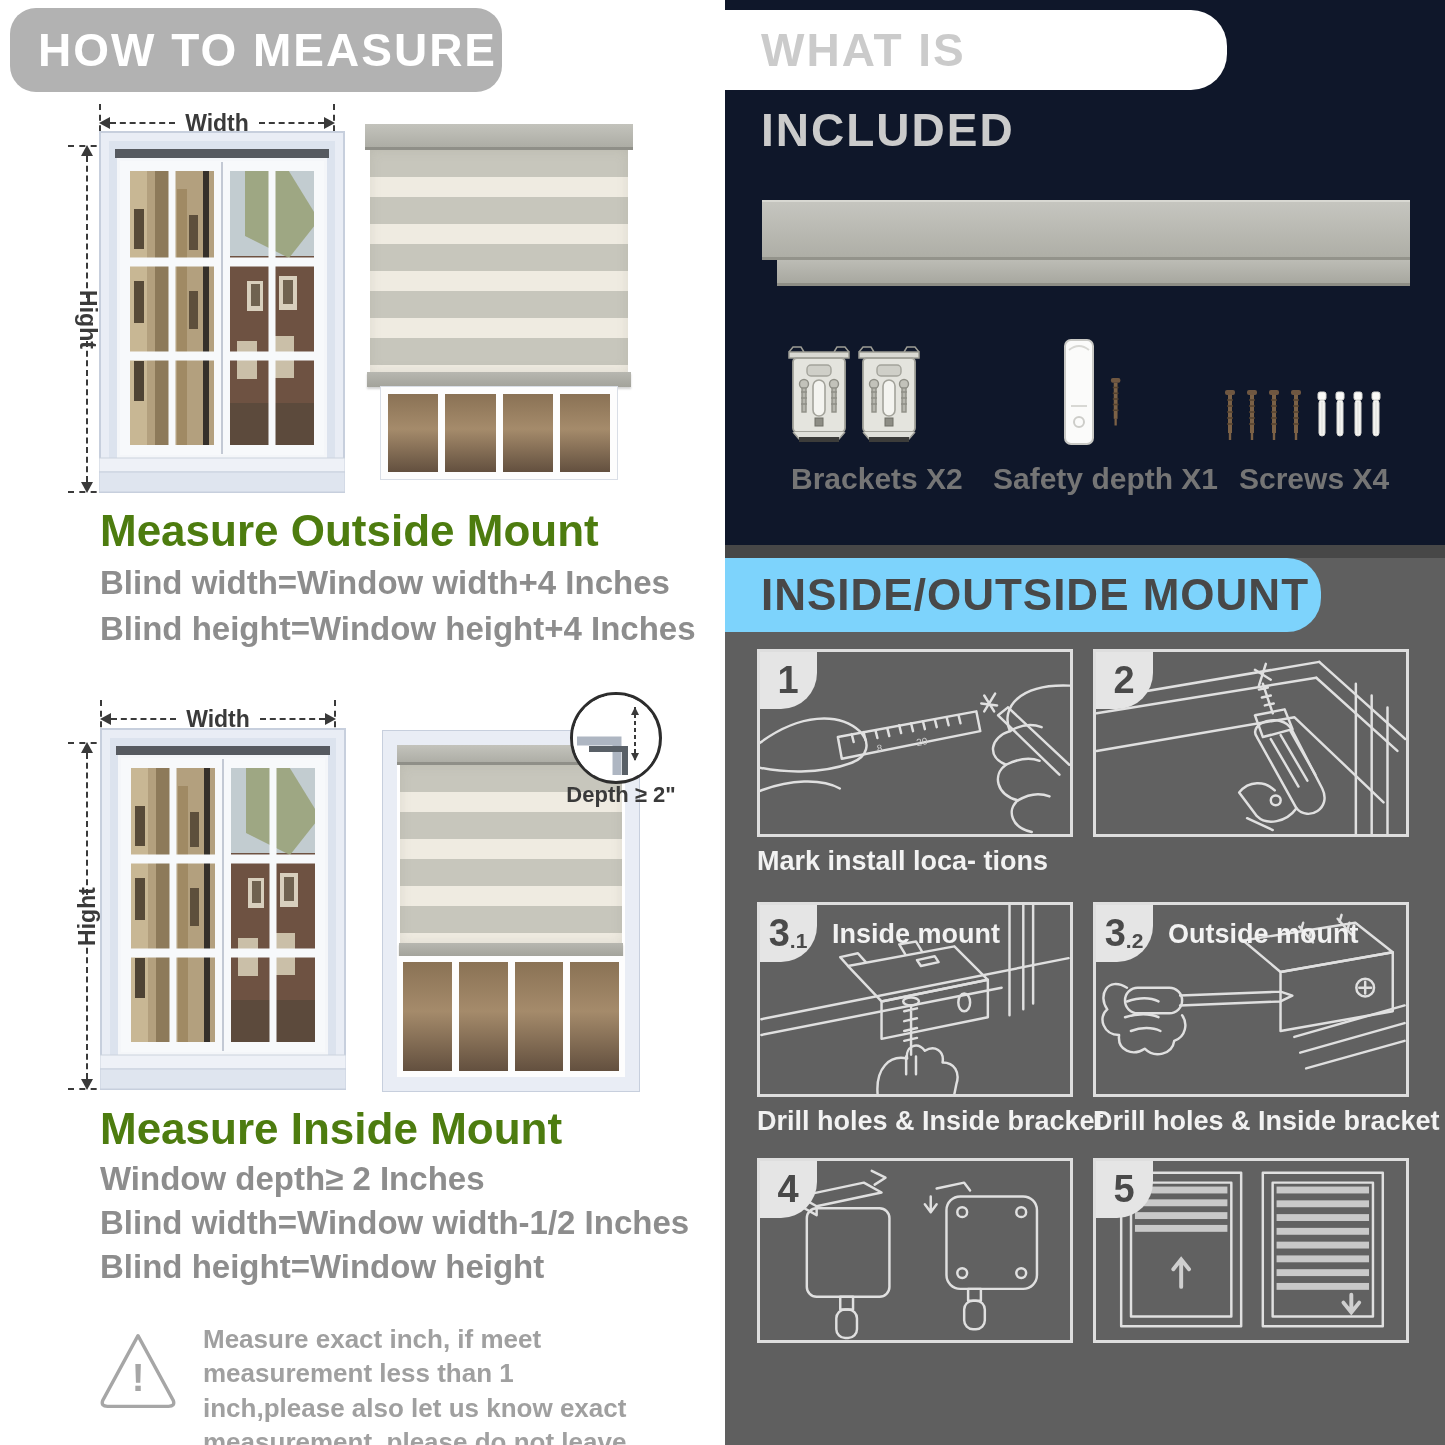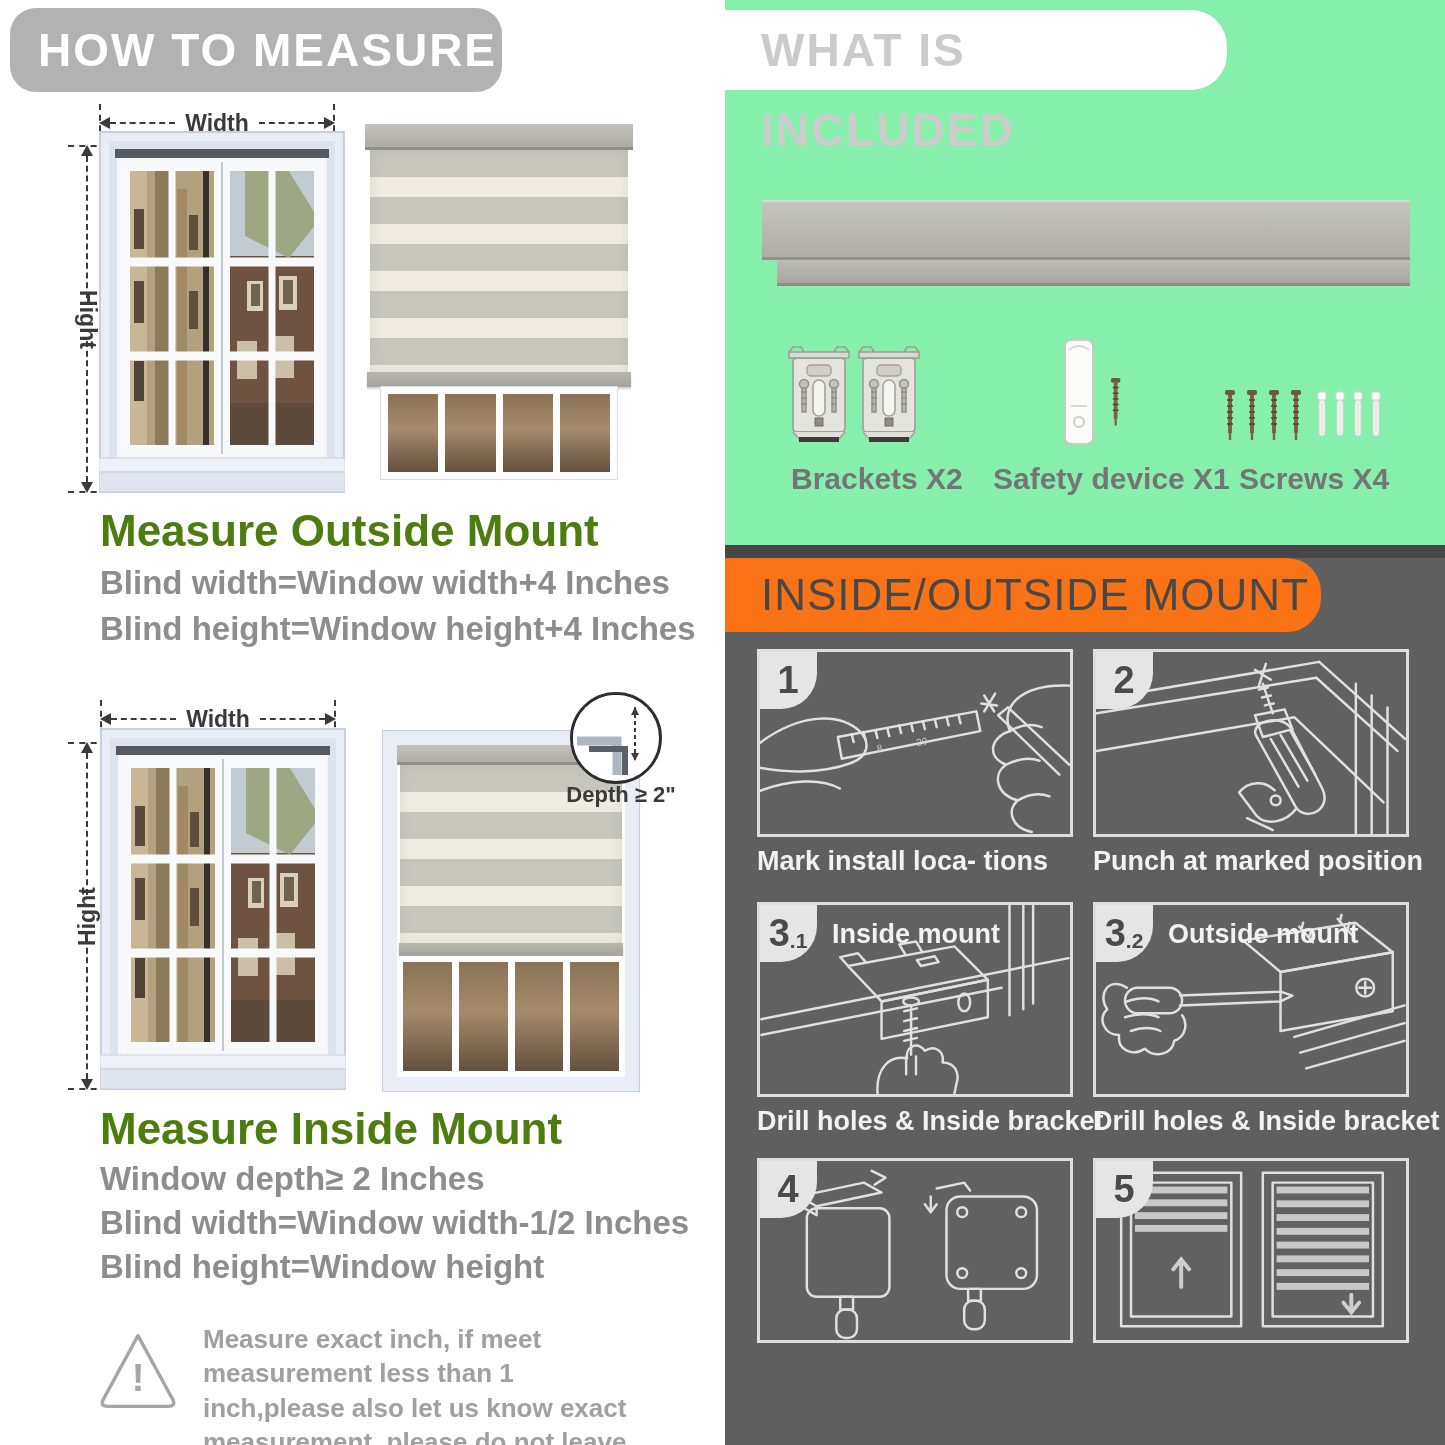--- a/index.html
+++ b/index.html
@@ -62,37 +62,37 @@
 
   .h-measure-title{position:absolute;font-size:44px;font-weight:bold;color:#4d7c0f;}
   .h-measure-line{position:absolute;font-size:33px;font-weight:bold;color:#8d8d8d;}
 
   .warn-wrap{position:absolute;left:95px;top:1322px;display:flex;}
   .warn-icon{width:86px;height:86px;flex:0 0 auto;margin-top:6px;}
   .warn-text{margin-left:22px;width:440px;font-size:26px;font-weight:bold;color:#a0a0a0;
              line-height:1.32;}
 
   
-  .right-top{position:absolute;left:725px;top:0;width:720px;height:545px;background:#86efac;}
+  .right-top{position:absolute;left:725px;top:0;width:720px;height:545px;background:#0f172a;}
   .hdr-right{position:absolute;left:0;top:10px;width:502px;height:80px;background:#ffffff;
              border-radius:0 36px 36px 0;color:#cbcbcb;font-weight:bold;font-size:46px;
              line-height:80px;padding-left:36px;letter-spacing:2px;box-sizing:border-box;}
   .product-title{position:absolute;left:0;top:138px;width:720px;text-align:center;
                  font-size:36px;font-weight:bold;color:#6a6a6a;}
   .rail-main{position:absolute;left:37px;top:200px;width:648px;height:60px;
              background:linear-gradient(180deg,#c6c6c0,#adada5);box-shadow:inset 0 2px 0 #d8d8d2, inset 0 -3px 0 #93938b;}
   .rail-lip{position:absolute;left:52px;top:260px;width:633px;height:26px;
             background:linear-gradient(180deg,#bcbcb5,#a5a59d);box-shadow:inset 0 -3px 0 #8d8d85;}
   .item-art{position:absolute;}
   .item-lbl{position:absolute;top:462px;font-size:30px;font-weight:bold;color:#757575;white-space:nowrap;}
 
   .dark-sec{position:absolute;left:725px;top:545px;width:720px;height:900px;background:#5f5f5f;}
   .dark-strip{position:absolute;left:0;top:0;width:720px;height:13px;background:#474747;}
-  .hdr-mount{position:absolute;left:0;top:13px;width:596px;height:74px;background:#f97316;
-             border-radius:0 34px 34px 0;color:#484848;font-weight:normal;font-size:44px;
+  .hdr-mount{position:absolute;left:0;top:13px;width:596px;height:74px;background:#7dd3fc;
+             border-radius:0 34px 34px 0;color:#484848;font-weight:bold;font-size:44px;
              line-height:74px;padding-left:36px;letter-spacing:1px;box-sizing:border-box;}
 
   .step{position:absolute;width:316px;}
   .step-frame{position:relative;width:316px;border:3px solid #dedede;box-sizing:border-box;
               background:#616161;overflow:hidden;}
   .step-frame svg{display:block;width:100%;height:100%;}
   .badge{position:absolute;left:-1px;top:-1px;width:58px;height:58px;background:#e5e5e5;
          border-radius:0 0 62% 0;color:#4a4a4a;display:flex;align-items:center;justify-content:center;
          font-weight:bold;}
   .b-main{font-size:38px;line-height:1;}
@@ -322,21 +322,21 @@
       <use href="#screwArt" x="22" y="2" width="14" height="52"></use>
       <use href="#screwArt" x="44" y="2" width="14" height="52"></use>
       <use href="#screwArt" x="66" y="2" width="14" height="52"></use>
       <use href="#anchorArt" x="92" y="2" width="14" height="52"></use>
       <use href="#anchorArt" x="110" y="2" width="14" height="52"></use>
       <use href="#anchorArt" x="128" y="2" width="14" height="52"></use>
       <use href="#anchorArt" x="146" y="2" width="14" height="52"></use>
     </svg>
 
     <div class="item-lbl" style="left:66px;">Brackets X2</div>
-    <div class="item-lbl" style="left:268px;">Safety device X1</div>
+    <div class="item-lbl" style="left:268px;">Safety depth X1</div>
     <div class="item-lbl" style="left:514px;">Screws X4</div>
   </div>
 
   <div class="dark-sec">
     <div class="dark-strip"></div>
     <div class="hdr-mount">INSIDE/OUTSIDE MOUNT</div>
 
     <div class="step" style="left:32px;top:104px;">
       <div class="step-frame" style="height:188px;">
         <svg viewBox="0 0 312 184">
@@ -377,21 +377,20 @@
             <path d="M202,158 C192,172 172,176 162,166 L144,142 C154,130 170,130 180,140"></path>
             <circle cx="181" cy="150" r="5"></circle>
             <path d="M152,168 l26,12"></path>
           </g>
         </svg>
         <div class="badge">
           <span class="b-main">2</span>
           <span class="b-sub"></span>
         </div>
       </div>
-      <div class="caption">Punch at  marked position</div>
     </div>
 
     <div class="step" style="left:32px;top:357px;">
       <div class="step-frame" style="height:195px;">
         <svg viewBox="0 0 312 192">
           <g class="sketch">
             <path d="M0,116 L312,54 M0,132 L244,84"></path>
             <path d="M252,0 L252,112 M266,0 L266,106 M276,0 L276,100"></path>
             <path d="M88,62 L196,42 L230,76 L122,98 Z"></path>
             <path d="M88,62 L80,53 L98,49 L106,58"></path>

